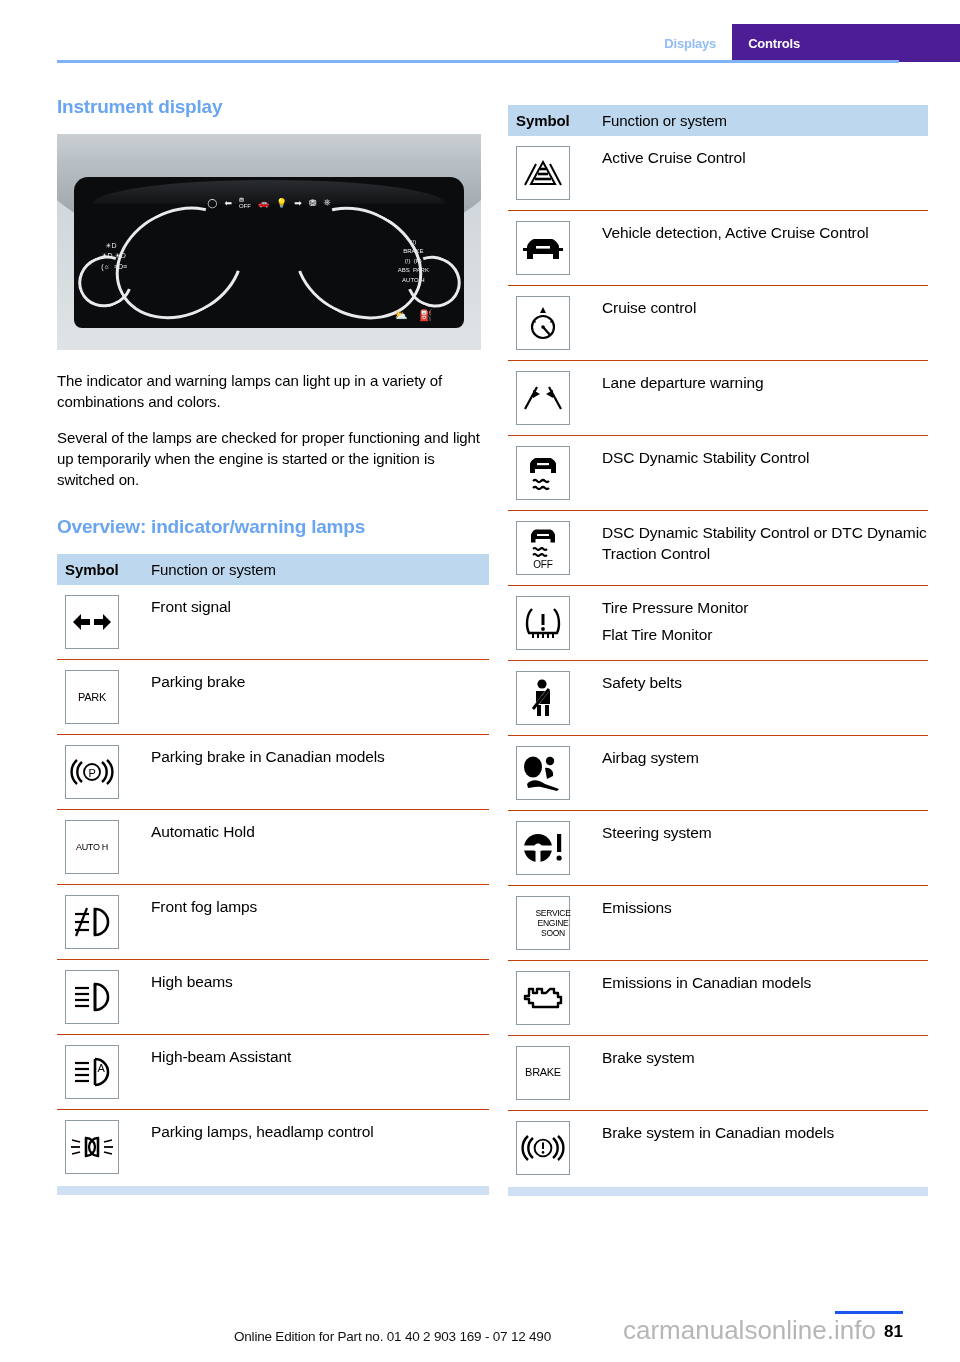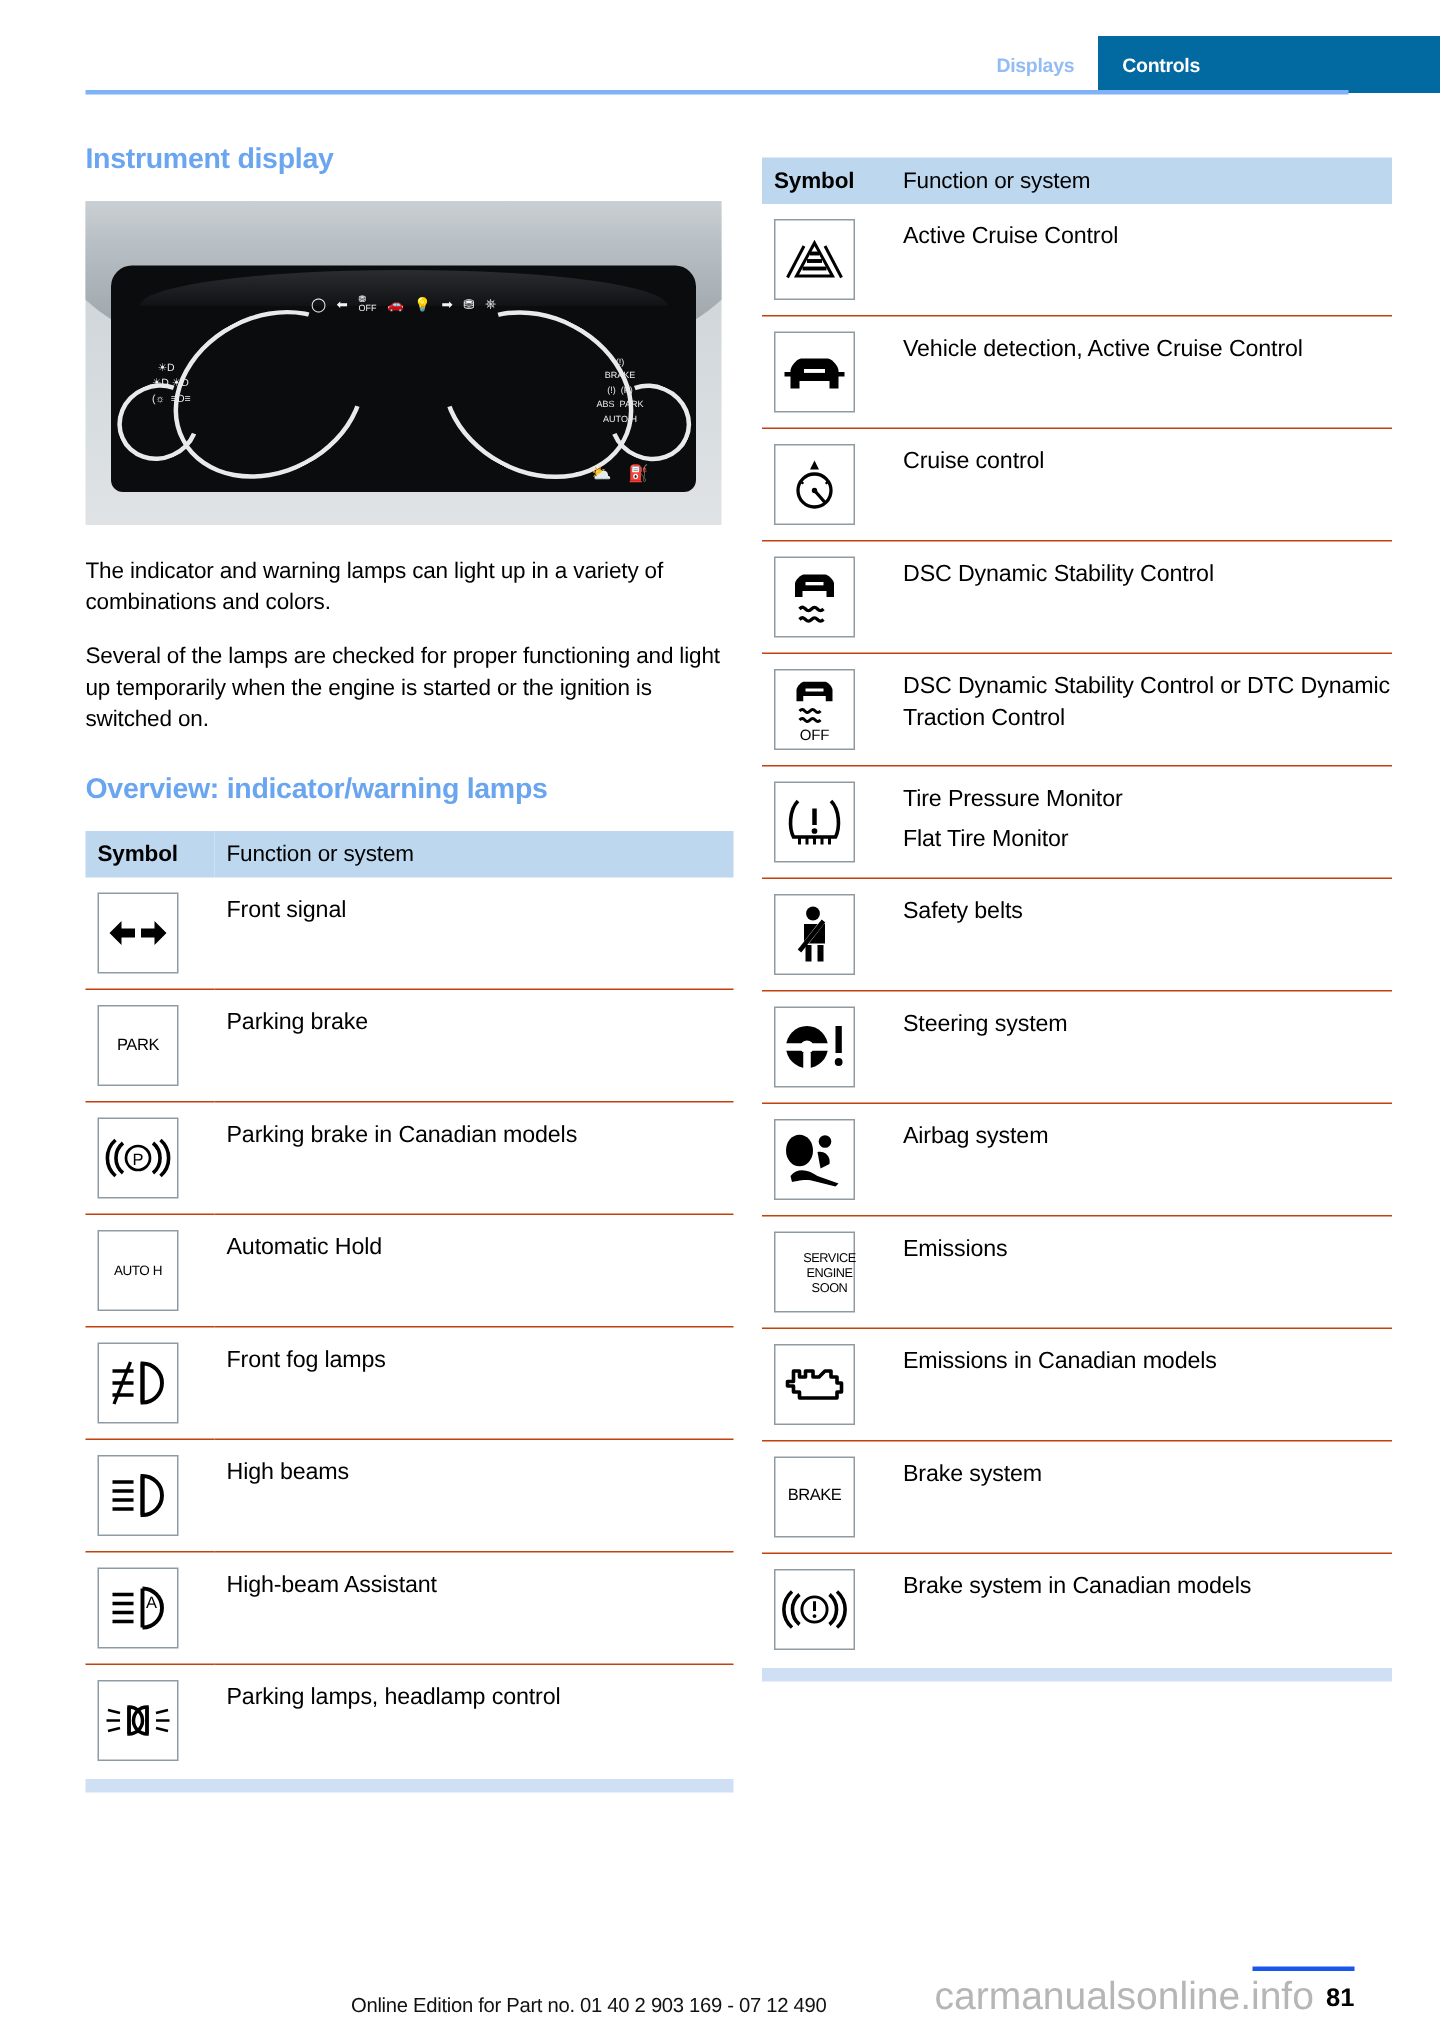--- a/index.html
+++ b/index.html
@@ -21,21 +21,21 @@
     position:absolute; right:0; top:24px;
     display:flex; align-items:stretch; height:38px;
   }
   .tab {
     display:flex; align-items:center;
     font-size:13px; font-weight:bold;
     letter-spacing:-0.2px;
     padding:0 16px;
   }
   .tab-inactive { color:#93bcf5; background:#ffffff; }
-  .tab-active { color:#ffffff; background:#0369a1; padding-right:160px; }
+  .tab-active { color:#ffffff; background:#4c1d95; padding-right:160px; }
   .header-rule {
     position:absolute; left:57px; top:60px;
     width:842px; height:3px; background:#7FB2F7;
   }
 
   
   .col-left  { position:absolute; left:57px;  top:96px; width:432px; }
   .col-right { position:absolute; left:508px; top:105px; width:420px; }
 
   h2.section {
@@ -421,20 +421,33 @@
               <g stroke="#000" stroke-width="1.6">
                 <line x1="10" y1="16" x2="11.5" y2="17.5"></line>
                 <line x1="28" y1="16" x2="26.5" y2="17.5"></line>
               </g>
             </svg>
           </div>
         </td>
         <td class="desc">Cruise control</td>
       </tr>
 
+      <tr>
+        <td class="sym">
+          <div class="sym-box">
+            <svg width="44" height="28" viewBox="0 0 44 28">
+              <line x1="16" y1="3" x2="4" y2="25" stroke="#000" stroke-width="2.2"></line>
+              <line x1="28" y1="3" x2="40" y2="25" stroke="#000" stroke-width="2.2"></line>
+              <polygon points="12,6 12,14 19,10" fill="#000"></polygon>
+              <polygon points="32,6 32,14 25,10" fill="#000"></polygon>
+            </svg>
+          </div>
+        </td>
+        <td class="desc">Lane departure warning</td>
+      </tr>
 
       <tr>
         <td class="sym">
           <div class="sym-box">
             <svg width="40" height="40" viewBox="0 0 40 40">
               <path d="M7,16 L7,11 C7,9.5 9.5,6 12.5,5 L27.5,5 C30.5,6 33,9.5 33,11 L33,16 Z" fill="#000"></path>
               <rect x="14" y="10" width="12" height="2.2" fill="#fff"></rect>
               <rect x="7" y="16" width="5" height="4" fill="#000"></rect>
               <rect x="28" y="16" width="5" height="4" fill="#000"></rect>
               <path d="M10,28 C14,24 14,32 18,28 C22,24 22,32 26,28" fill="none" stroke="#000" stroke-width="2.2"></path>
@@ -497,51 +510,51 @@
               <rect x="20" y="27" width="4" height="11" fill="#000"></rect>
             </svg>
           </div>
         </td>
         <td class="desc">Safety belts</td>
       </tr>
 
       <tr>
         <td class="sym">
           <div class="sym-box">
+            <svg width="44" height="38" viewBox="0 0 44 38">
+              <ellipse cx="12" cy="13" rx="9" ry="10.5" fill="#000"></ellipse>
+              <circle cx="29" cy="7" r="4.2" fill="#000"></circle>
+              <path d="M24,14 C28,13 33,16 32,22 L26,25 Z" fill="#000"></path>
+              <path d="M6,30 C11,24 18,26 24,30 L38,35 L36,37 L20,33 C14,32 9,34 7,34 Z" fill="#000"></path>
+            </svg>
+          </div>
+        </td>
+        <td class="desc">Airbag system</td>
+      </tr>
+
+      <tr>
+        <td class="sym">
+          <div class="sym-box">
             <svg width="44" height="36" viewBox="0 0 44 36">
               <circle cx="17" cy="18" r="14" fill="#000"></circle>
               <circle cx="17" cy="18" r="4.4" fill="#fff"></circle>
               <rect x="3" y="15.5" width="11" height="5" fill="#fff"></rect>
               <rect x="20" y="15.5" width="11" height="5" fill="#fff"></rect>
               <rect x="14.5" y="22" width="5" height="10" fill="#fff"></rect>
               <rect x="36" y="4" width="4.2" height="18" fill="#000"></rect>
               <circle cx="38.1" cy="28" r="2.6" fill="#000"></circle>
             </svg>
           </div>
         </td>
         <td class="desc">Steering system</td>
       </tr>
 
       <tr>
         <td class="sym">
           <div class="sym-box">
-            <svg width="44" height="38" viewBox="0 0 44 38">
-              <ellipse cx="12" cy="13" rx="9" ry="10.5" fill="#000"></ellipse>
-              <circle cx="29" cy="7" r="4.2" fill="#000"></circle>
-              <path d="M24,14 C28,13 33,16 32,22 L26,25 Z" fill="#000"></path>
-              <path d="M6,30 C11,24 18,26 24,30 L38,35 L36,37 L20,33 C14,32 9,34 7,34 Z" fill="#000"></path>
-            </svg>
-          </div>
-        </td>
-        <td class="desc">Airbag system</td>
-      </tr>
-
-      <tr>
-        <td class="sym">
-          <div class="sym-box">
             <span class="sym-text tiny">SERVICE<br>ENGINE<br>SOON</span>
           </div>
         </td>
         <td class="desc">Emissions</td>
       </tr>
 
       <tr>
         <td class="sym">
           <div class="sym-box">
             <svg width="44" height="30" viewBox="0 0 44 30">

